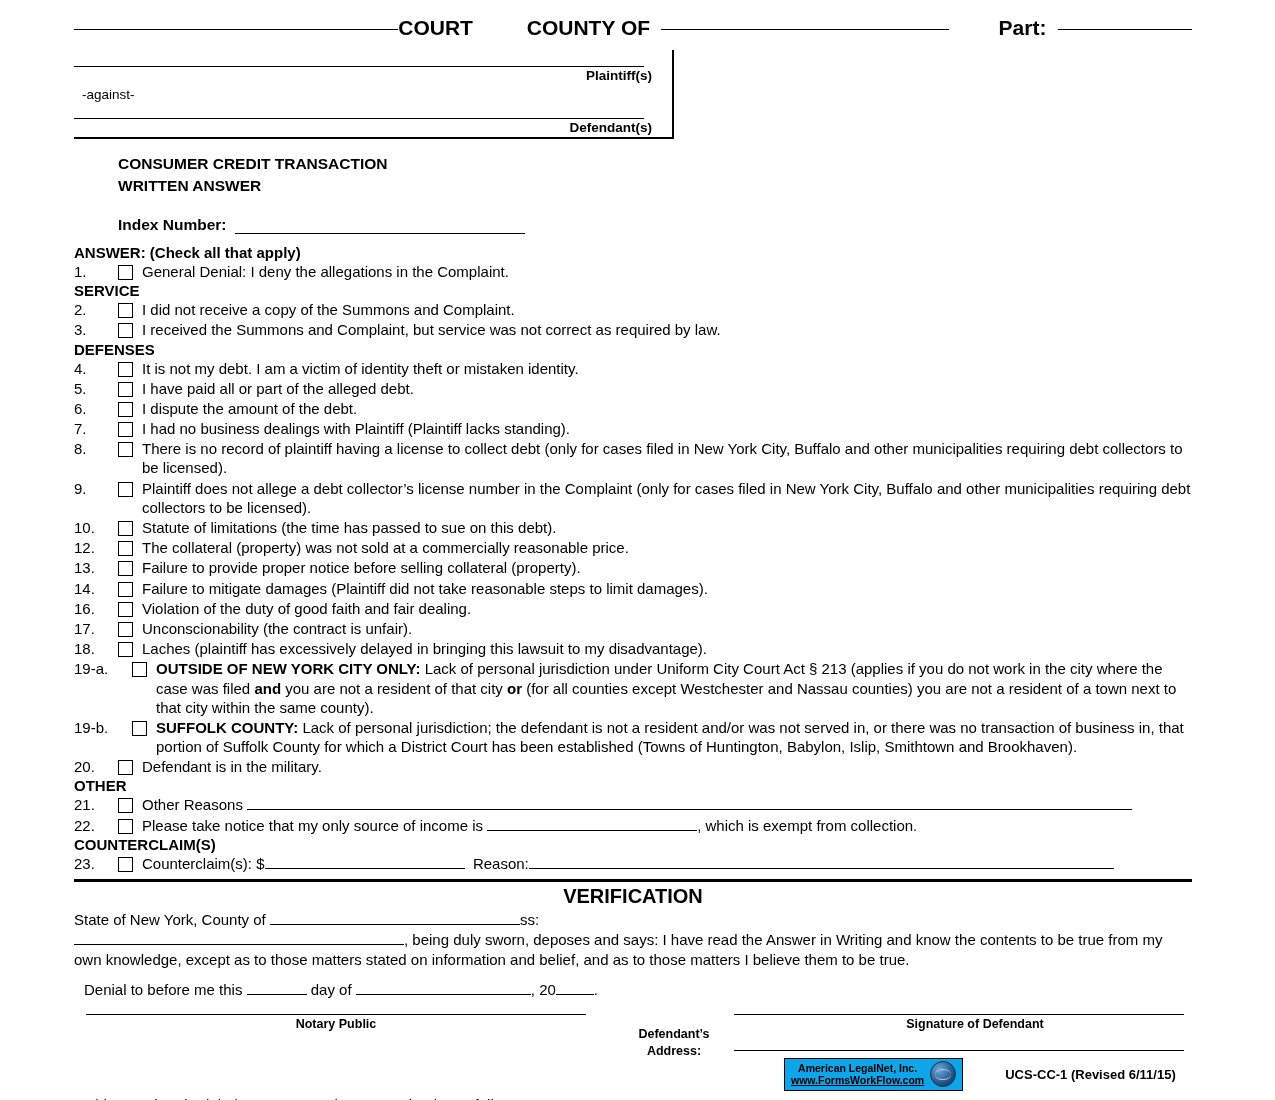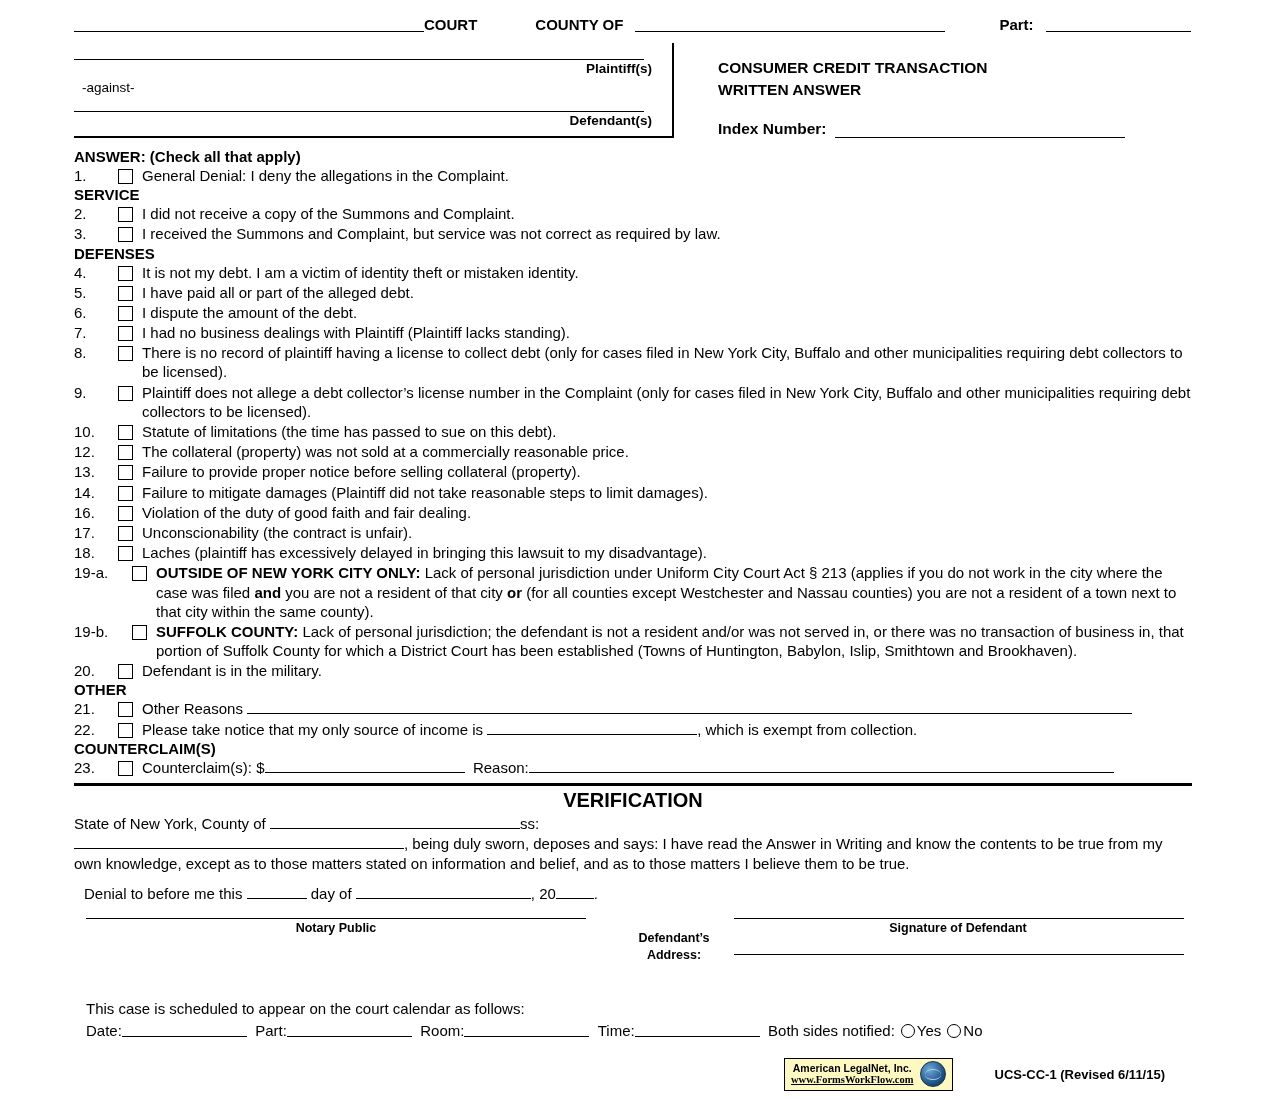--- a/index.html
+++ b/index.html
@@ -25,41 +25,42 @@
   .inner {
     position: absolute;
     left: 74px;
     top: 16px;
     width: 1118px;
   }
 
   
   .court-line {
     display: flex;
-    align-items: center;
-    font-size: 15px;
+    align-items: flex-start;
+    font-size: 21px;
     font-weight: bold;
     white-space: nowrap;
   }
   .fill {
     border-bottom: 1.6px solid #000;
     display: inline-block;
     height: 13px;
   }
   .court-line .f1 { width: 350px; }
   .court-line .f2 { width: 310px; }
   .court-line .f3 { width: 145px; }
   .court-line .lbl { padding: 0 2px 0 0; }
   .gap-md { display:inline-block; width: 56px; }
   .gap-sm { display:inline-block; width: 10px; }
   .gap-lg { display:inline-block; width: 54px; }
 
   .caption {
     display: flex;
     margin-top: 10px;
+    flex-direction: column;
   }
   .caption-left {
     width: 600px;
     border-right: 2.2px solid #000;
     border-bottom: 2.2px solid #000;
     padding-bottom: 2px;
     box-sizing: border-box;
   }
   .cap-rule {
     border-bottom: 1.5px solid #000;
@@ -180,21 +181,21 @@
   }
   .sig-line {
     position: absolute;
     left: 660px;
     top: 0;
     width: 450px;
     border-bottom: 1.4px solid #000;
   }
   .sig-lbl {
     position: absolute;
-    left: 659px;
+    left: 676px;
     top: 3px;
     width: 450px;
     text-align: center;
     font-size: 12.5px;
     font-weight: bold;
   }
   .def-addr-lbl {
     position: absolute;
     left: 545px;
     top: 12px;
@@ -239,30 +240,30 @@
     position: absolute;
     left: 74px;
     top: 1058px;
     width: 1118px;
     display: flex;
     align-items: center;
   }
   .stamp {
     margin-left: 710px;
     border: 1.2px solid #000;
-    background: #fef9c3;
+    background: #0ea5e9;
     padding: 2px 6px 3px 6px;
     text-align: center;
     line-height: 1.15;
     display: flex;
     align-items: center;
   }
   .stamp-txt { text-align: center; }
   .stamp-l1 { font-size: 10.5px; font-weight: bold; }
-  .stamp-l2 { font-size: 10.5px; font-weight: bold; text-decoration: underline; font-family: Liberation Serif, serif; }
+  .stamp-l2 { font-size: 10.5px; font-weight: bold; text-decoration: underline; }
   .globe {
     width: 24px; height: 24px;
     border-radius: 50%;
     margin-left: 6px;
     background: radial-gradient(circle at 35% 32%, #6fa8dc 0%, #1c4f82 65%, #0d2b49 100%);
     border: 1px solid #15314d;
     position: relative;
     overflow: hidden;
   }
   .globe:before {

